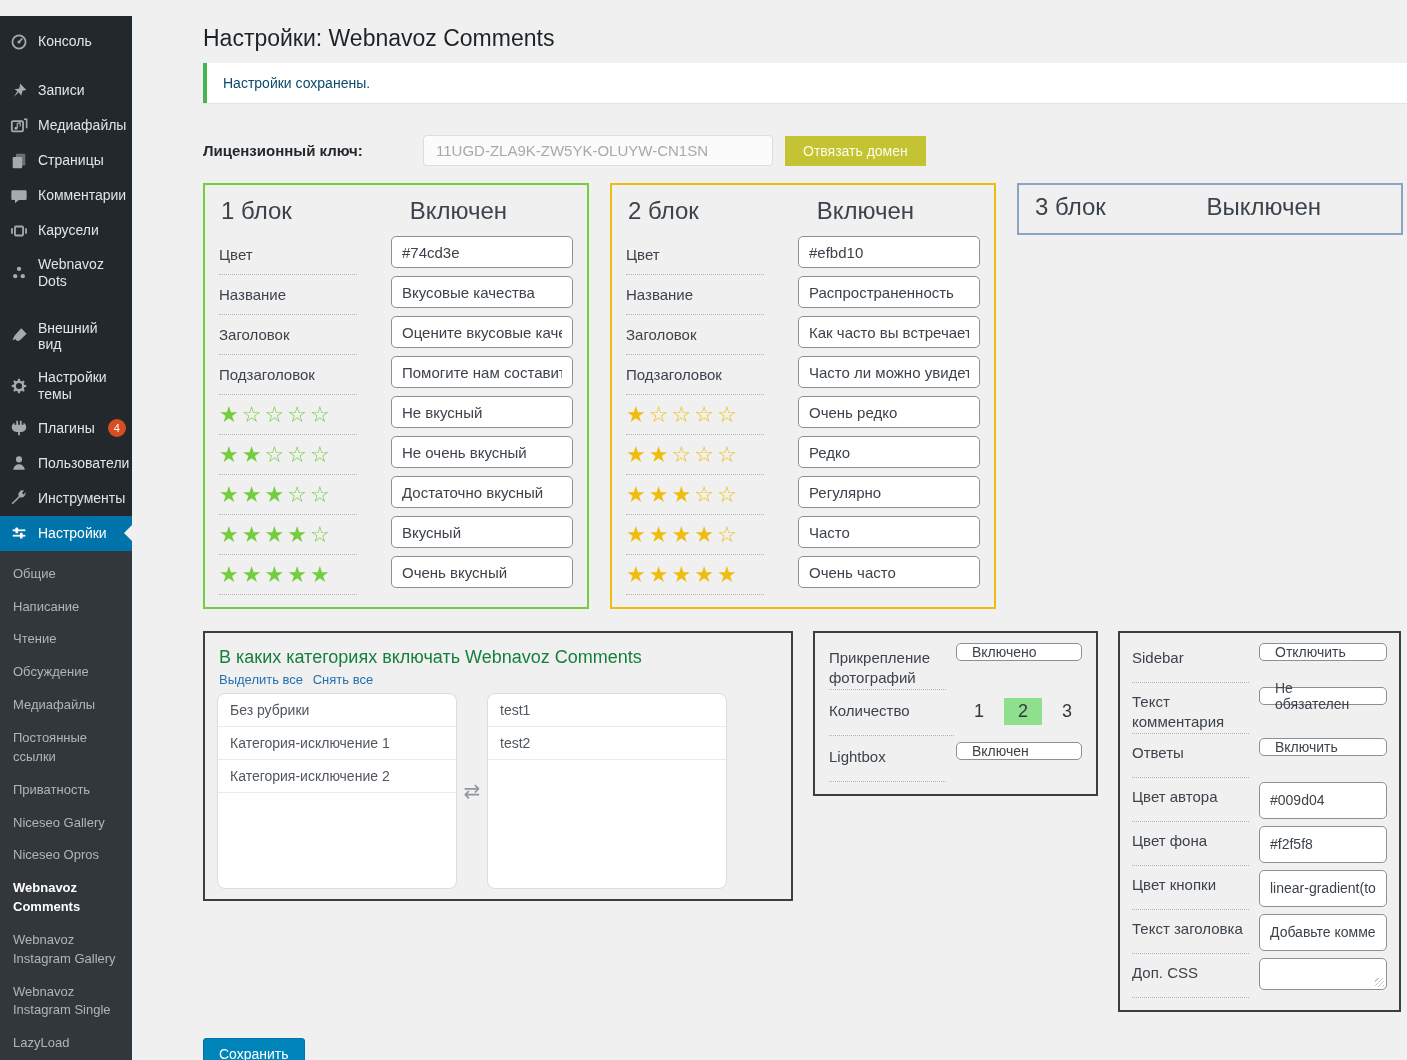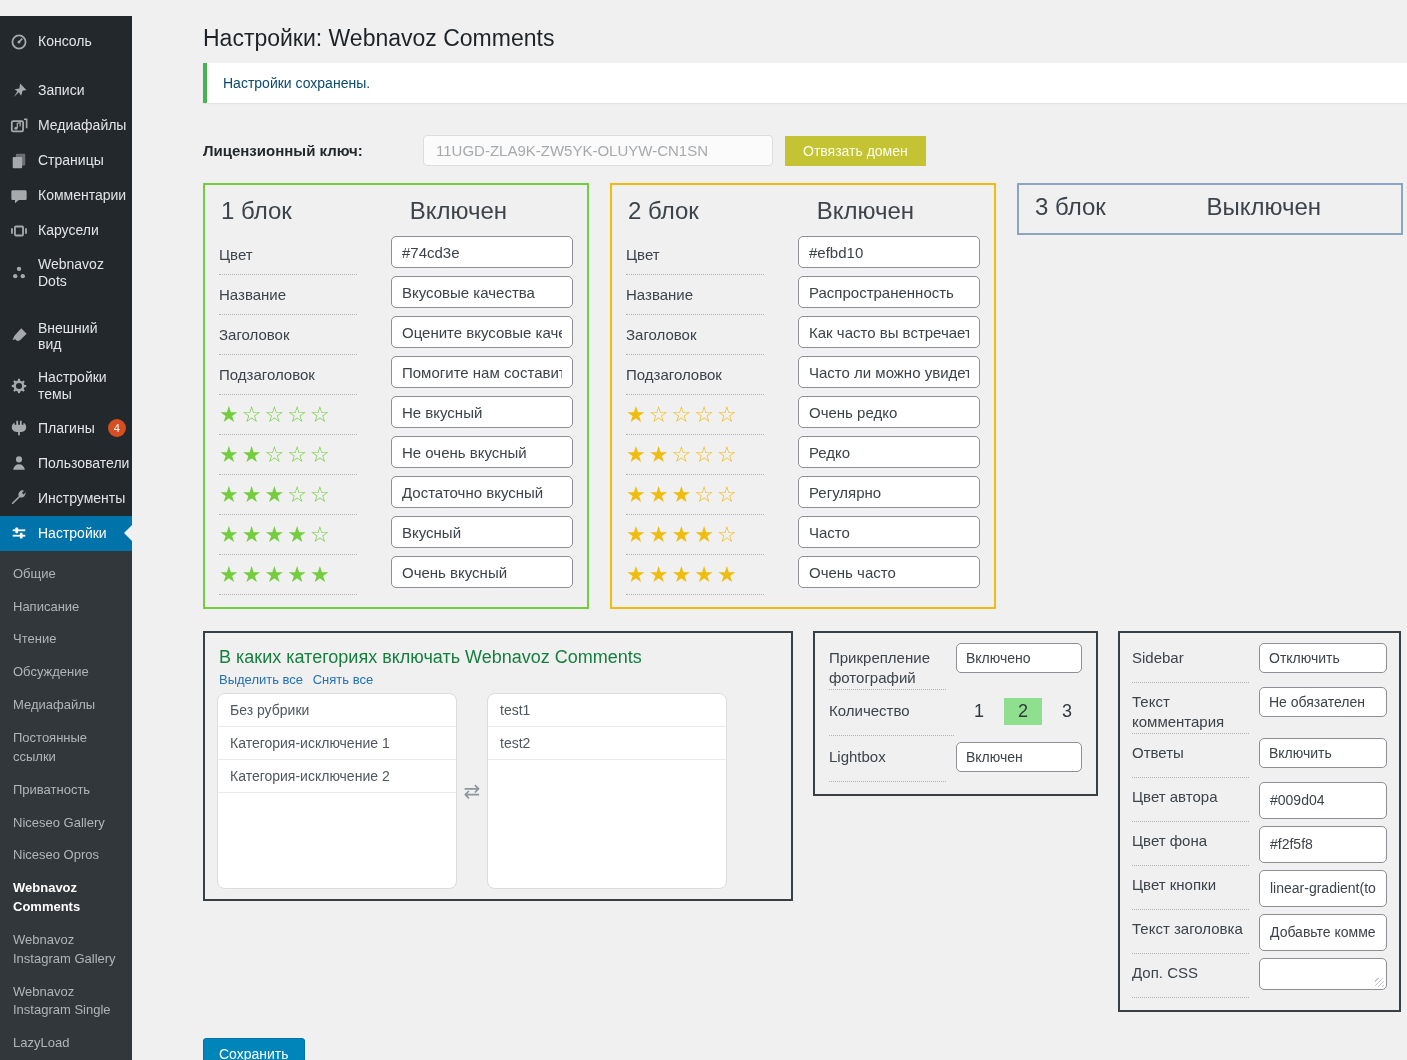--- a/index.html
+++ b/index.html
@@ -70,22 +70,22 @@
   .lists { display:flex; }
   .list { width:240px; height:196px; background:#fff; border:1px solid #dcdcde; border-radius:8px;
     list-style:none; margin:0; padding:0; overflow:hidden; }
   .list li { padding:8px 12px; font-size:14px; color:#50575e; border-bottom:1px solid #ebebeb; cursor:pointer; }
   .transfer { width:30px; align-self:center; text-align:center; color:#8f969c; font-size:20px; }
 
   .photos { width:285px; padding:10px 14px 6px; }
   .prow { display:flex; align-items:flex-start; min-height:40px; margin-bottom:6px; }
   .prow .plbl { flex:1; align-self:stretch; border-bottom:1px dotted #b3b3b3;
     font-size:15px; color:#3c434a; padding-top:5px; margin-right:10px; line-height:1.35; }
-  .selectbox { width:126px; height:30px; background:#fff; border:1px solid #8c8f94; border-radius:5px;
-    font-size:14px; color:#3c434a; display:flex; align-items:center; padding:0 9px; cursor:pointer; }
+  .selectbox { width:126px; height:18px; background:#fff; border:1px solid #8c8f94; border-radius:5px;
+    font-size:14px; color:#3c434a; display:flex; align-items:center; padding:0 15px; cursor:pointer; }
   .numopts { width:118px; display:flex; justify-content:space-between; align-items:center;
     font-size:18px; color:#32373c; padding-top:2px; }
   .num { padding:3px 10px; cursor:pointer; }
   .num.selected { background:#8ee08e; padding:3px 14px; }
 
   .opts { width:283px; padding:10px 12px 8px; }
   .opts .prow { margin-bottom:4px; }
   .opts .selectbox, .opts .fld2, .opts .txtarea { width:128px; }
   .fld2 { height:37px; border:1px solid #8c8f94; border-radius:5px; background:#fff; padding:0 10px;
     font-size:14px; color:#3c434a; font-family:"Liberation Sans",sans-serif; }

